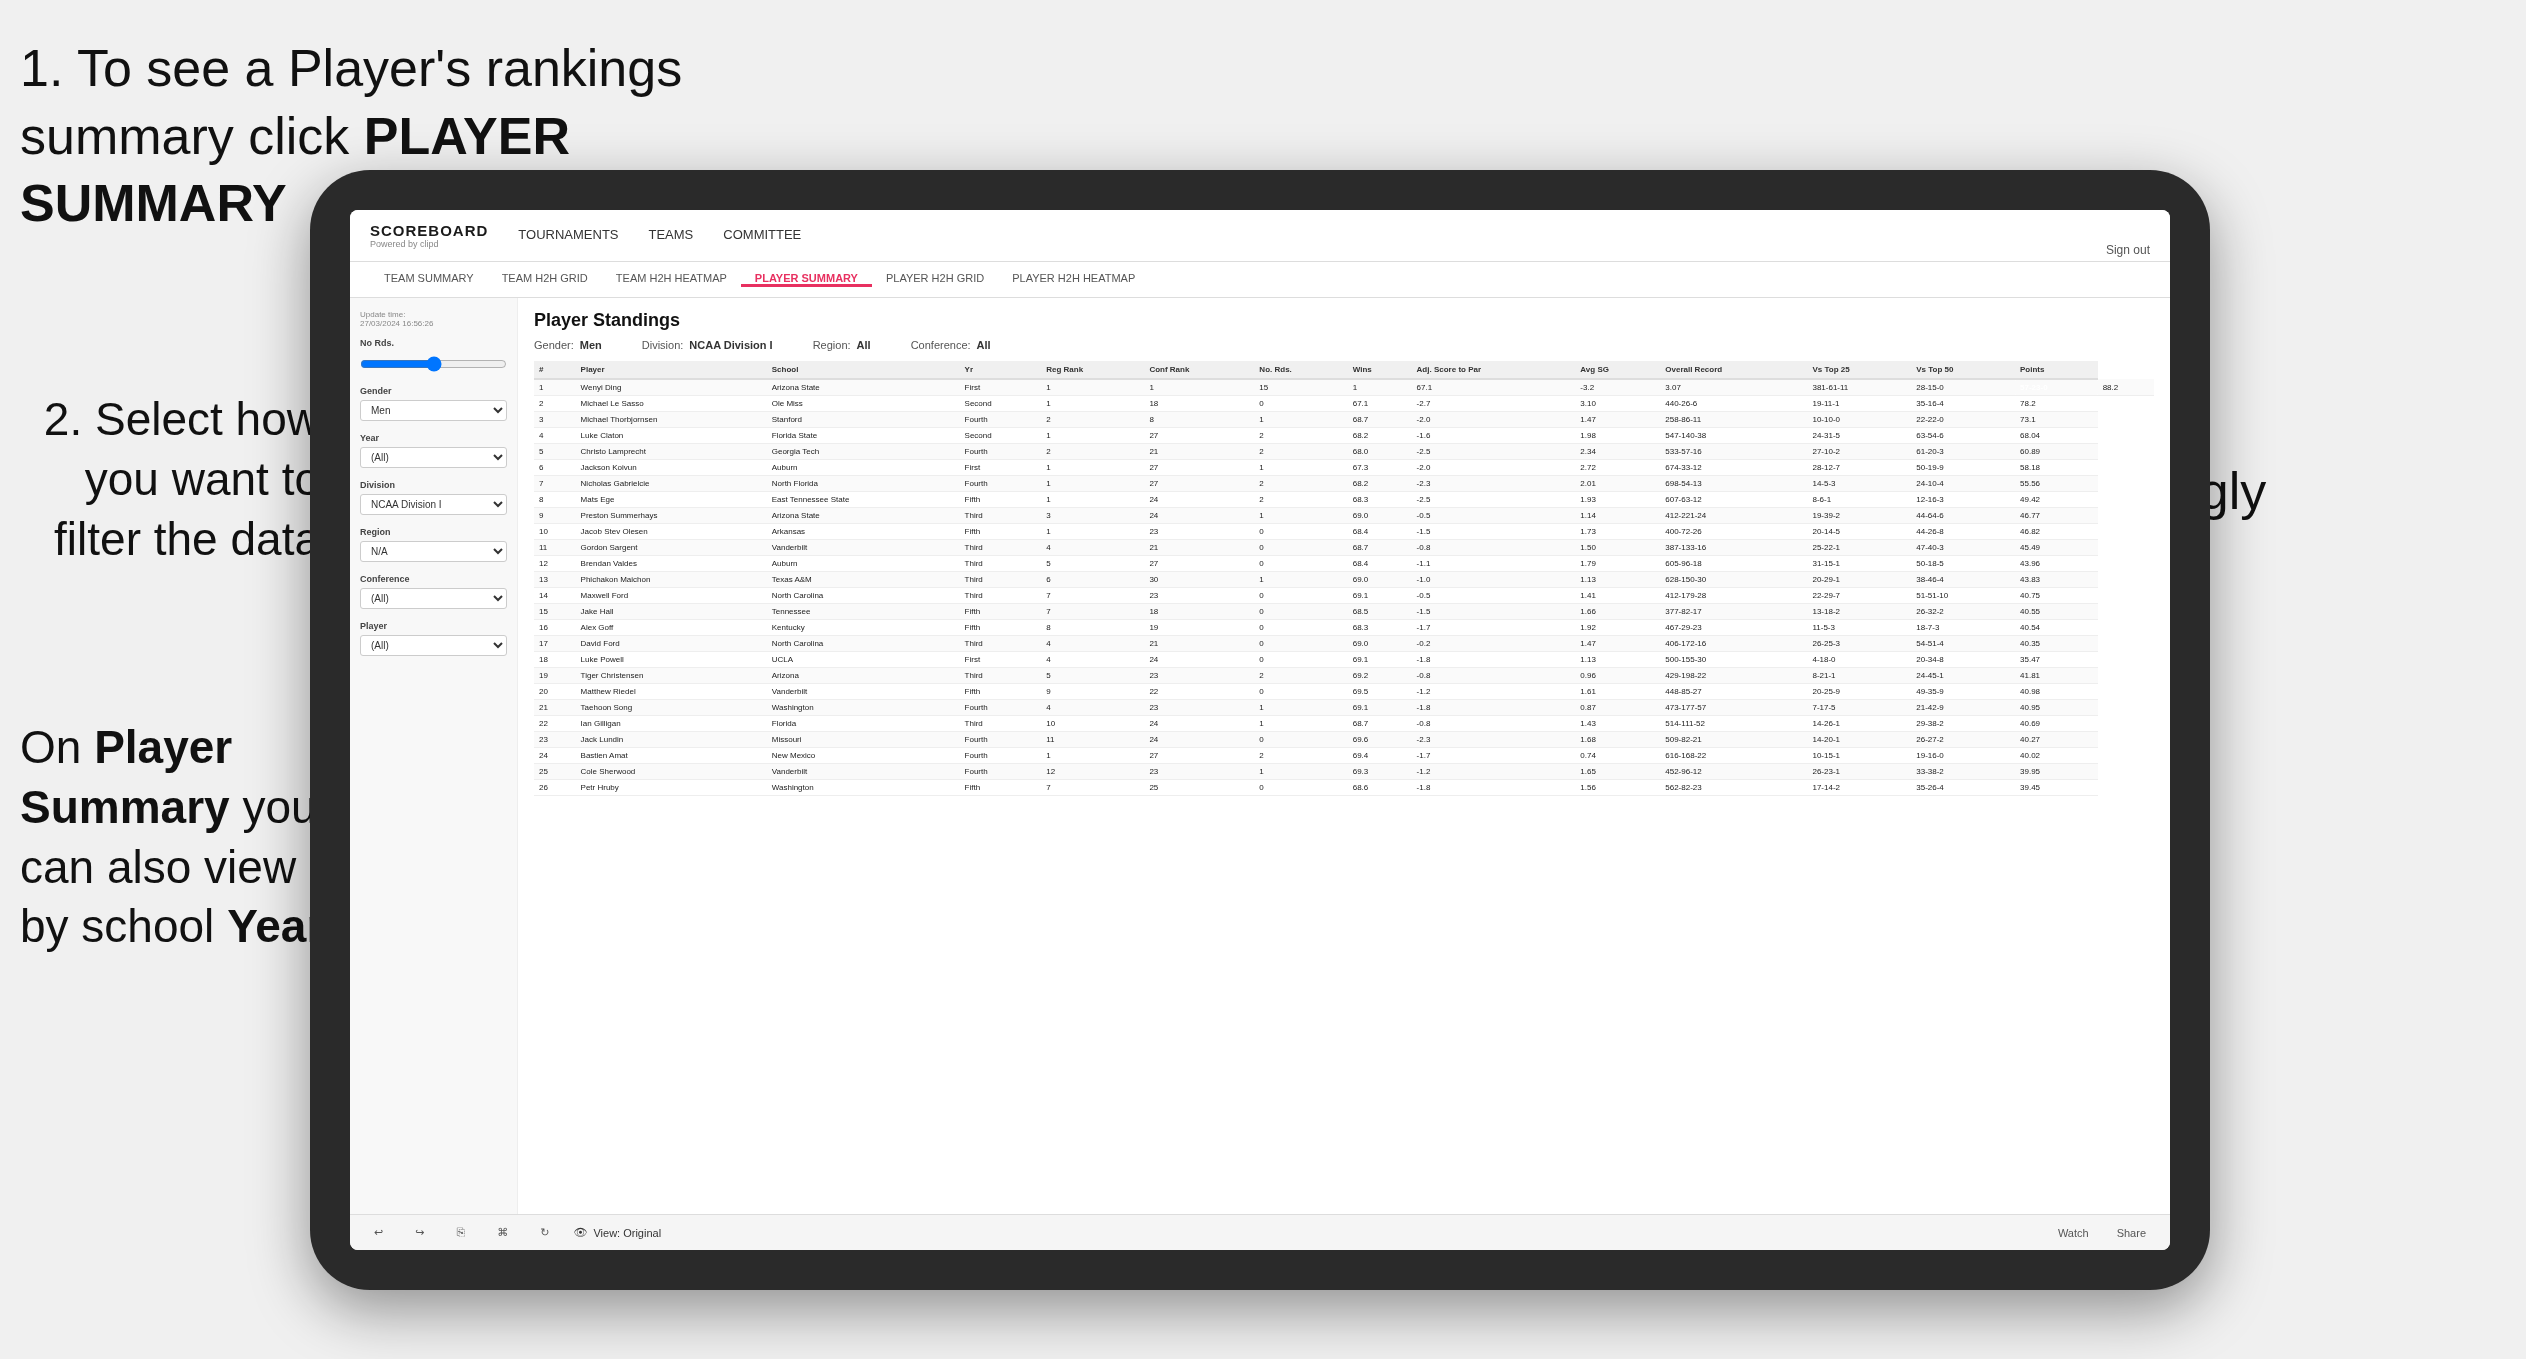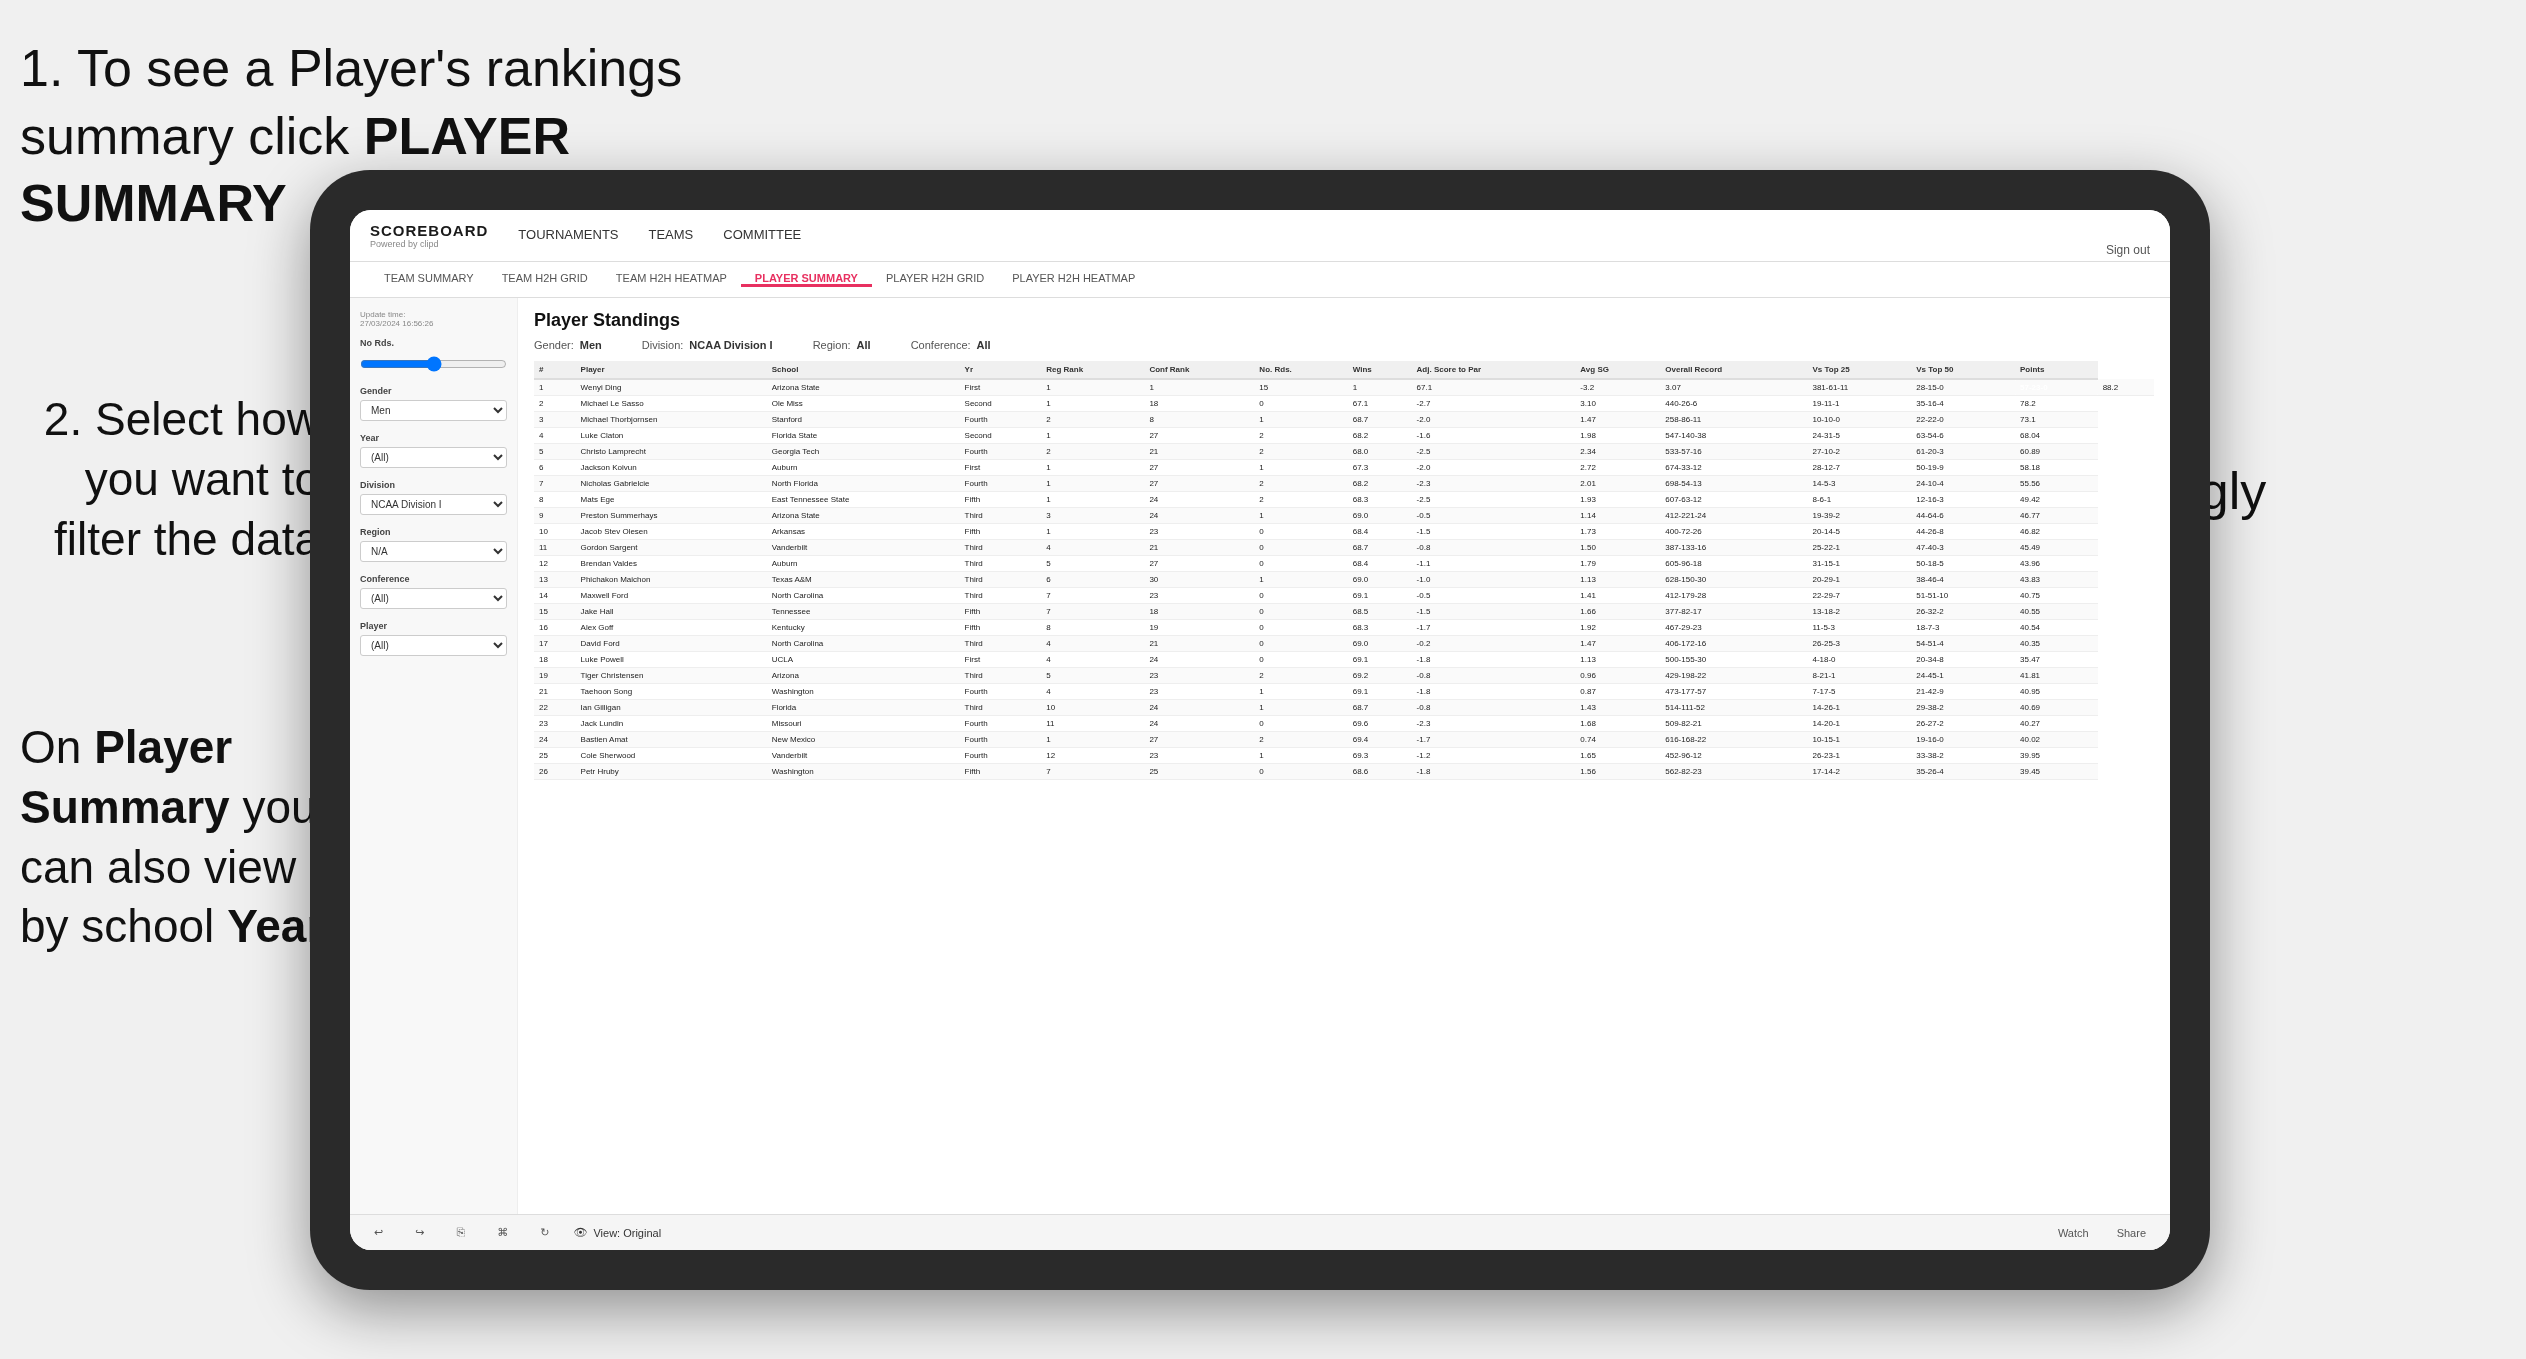--- a/index.html
+++ b/index.html
@@ -60,21 +60,21 @@
       border-radius: 60px;
       box-shadow: 0 20px 60px rgba(0,0,0,0.4);
       display: flex;
       align-items: center;
       justify-content: center;
     }
     .tablet-screen {
       width: 1820px;
       height: 1040px;
       background: #fff;
-      border-radius: 21px;
+      border-radius: 8px;
       overflow: hidden;
       display: flex;
       flex-direction: column;
     }
 
     
     .app-nav {
       background: #fff;
       border-bottom: 1px solid #ddd;
       display: flex;
@@ -729,20 +729,36 @@
                 <td>2</td>
                 <td>69.2</td>
                 <td>-0.8</td>
                 <td>0.96</td>
                 <td>429-198-22</td>
                 <td>8-21-1</td>
                 <td>24-45-1</td>
                 <td>41.81</td>
               </tr>
               <tr>
+                <td>20</td>
+                <td>Matthew Riedel</td>
+                <td>Vanderbilt</td>
+                <td>Fifth</td>
+                <td>9</td>
+                <td>22</td>
+                <td>0</td>
+                <td>69.5</td>
+                <td>-1.2</td>
+                <td>1.61</td>
+                <td>448-85-27</td>
+                <td>20-25-9</td>
+                <td>49-35-9</td>
+                <td>40.98</td>
+              </tr>
+              <tr>
                 <td>21</td>
                 <td>Taehoon Song</td>
                 <td>Washington</td>
                 <td>Fourth</td>
                 <td>4</td>
                 <td>23</td>
                 <td>1</td>
                 <td>69.1</td>
                 <td>-1.8</td>
                 <td>0.87</td>

